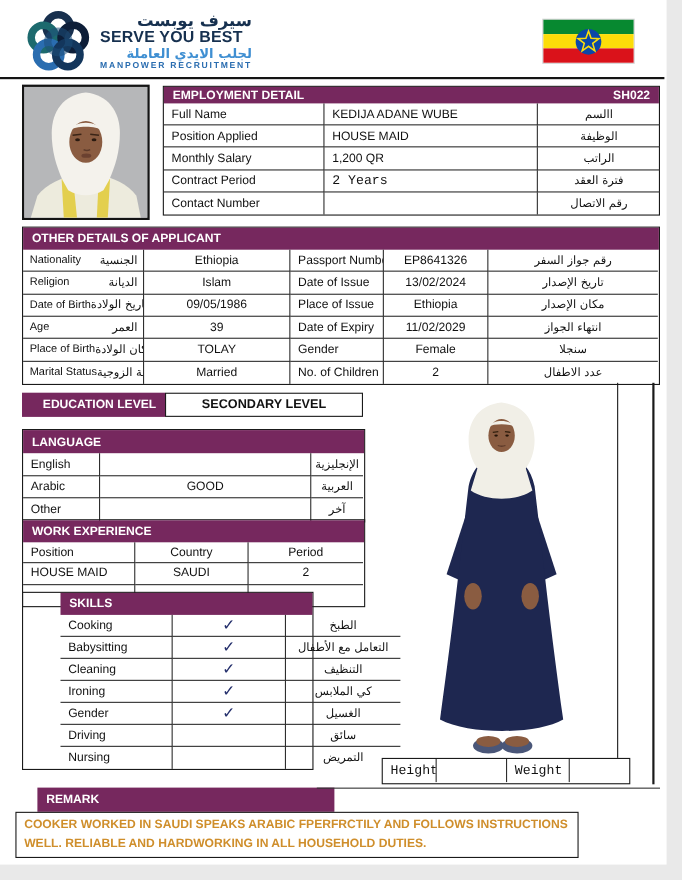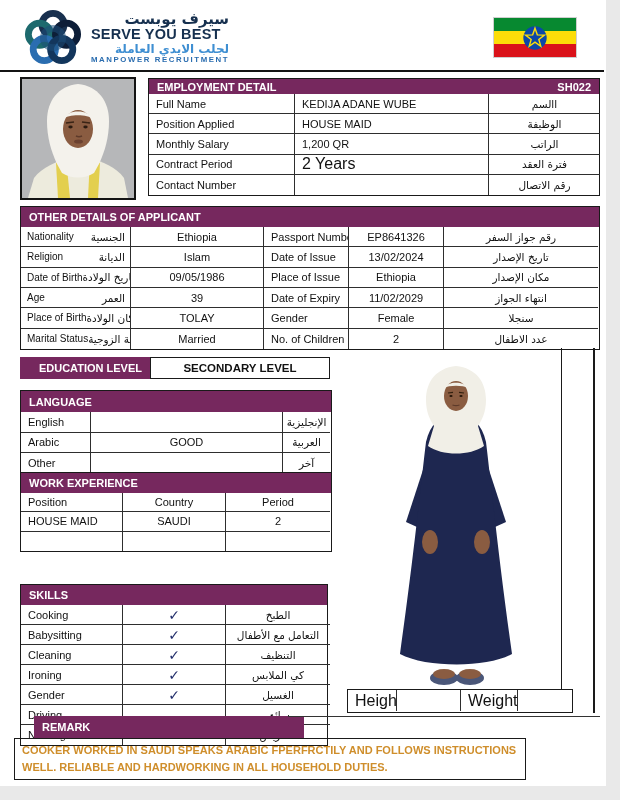--- a/index.html
+++ b/index.html
@@ -27,41 +27,41 @@
         display:flex;align-items:center;overflow:hidden;white-space:nowrap;}
   .cols3 > .cell:nth-child(3n){border-right:0}
   .cols3 > .cell:nth-last-child(-n+3){border-bottom:0}
   .cols4 > .cell:nth-child(4n){border-right:0}
   .cols4 > .cell:nth-last-child(-n+4){border-bottom:0}
   .cols5 > .cell:nth-child(5n){border-right:0}
   .cols5 > .cell:nth-last-child(-n+5){border-bottom:0}
   .pl{padding-left:7px;}
   .ctr{justify-content:center;}
   .ar{font-family:"DejaVu Sans",sans-serif;direction:rtl;font-size:10.5px;}
-  .serif{font-family:Liberation Sans, sans-serif;font-size:16px;}
+  .serif{font-family:Liberation Mono, monospace;font-size:12px;}
   .split{justify-content:space-between;padding:0 5px 0 6px;font-size:10px;}
   .check{font-family:"DejaVu Sans",sans-serif;color:#232e6b;font-weight:bold;font-size:14px;}
   
   .photo-box{left:20px;top:77px;width:116px;height:123px;border:2px solid #141414;box-sizing:border-box;background:#b6b7b9;}
   .emp{left:148px;top:78px;width:452px;}
   .emp .bar{height:15px;}
   .emp .grid{grid-template-columns:146px 194px 111px;grid-auto-rows:20.2px;}
   .oth{left:20px;top:206px;width:580px;}
   .oth .bar{height:20px;justify-content:flex-start;}
   .oth .grid{grid-template-columns:110px 133px 85px 95px 154px;grid-auto-rows:20.33px;}
   .edu-bar{left:20px;top:357px;width:130px;height:22px;justify-content:flex-end;}
   .edu-val{left:150px;top:357px;width:180px;height:22px;border:1.5px solid #1a1a1a;box-sizing:border-box;
            display:flex;align-items:center;justify-content:center;font-weight:bold;font-size:11.5px;}
   .lang{left:20px;top:390px;width:312px;}
   .lang .bar{height:21px;justify-content:flex-start;}
   .lang .grid{grid-template-columns:70px 192px 47px;grid-auto-rows:20.6px;}
   .wex{left:20px;top:472px;width:312px;}
   .wex .bar{height:20px;justify-content:flex-start;}
   .wex .grid{grid-template-columns:102px 103px 104px;grid-auto-rows:19.3px;}
-  .skl{left:20px;top:584px;width:308px;}
+  .skl{left:20px;top:538px;width:265px;padding-left:34px;}
   .skl .bar{height:20px;justify-content:flex-start;}
   .skl .grid{grid-template-columns:102px 103px 104px;grid-auto-rows:20px;}
   .vlineA{left:561px;top:348px;width:1px;height:341px;background:#1a1a1a;}
   .vlineB{left:593px;top:348px;width:2px;height:365px;background:#1a1a1a;}
   .body-photo{left:378px;top:362px;width:182px;height:328px;}
   .hw{left:347px;top:689px;width:226px;height:24px;border:1.5px solid #1a1a1a;box-sizing:border-box;}
   .hw .grid{grid-template-columns:49px 64px 57px 53px;grid-auto-rows:21px;}
   .hw .cell{border-bottom:0;}
   .rem-bar{left:18px;top:716px;width:270px;height:22px;justify-content:flex-start;margin-left:16px;}
   .rem-topline{left:288px;top:716px;width:312px;height:1px;background:#333;}

